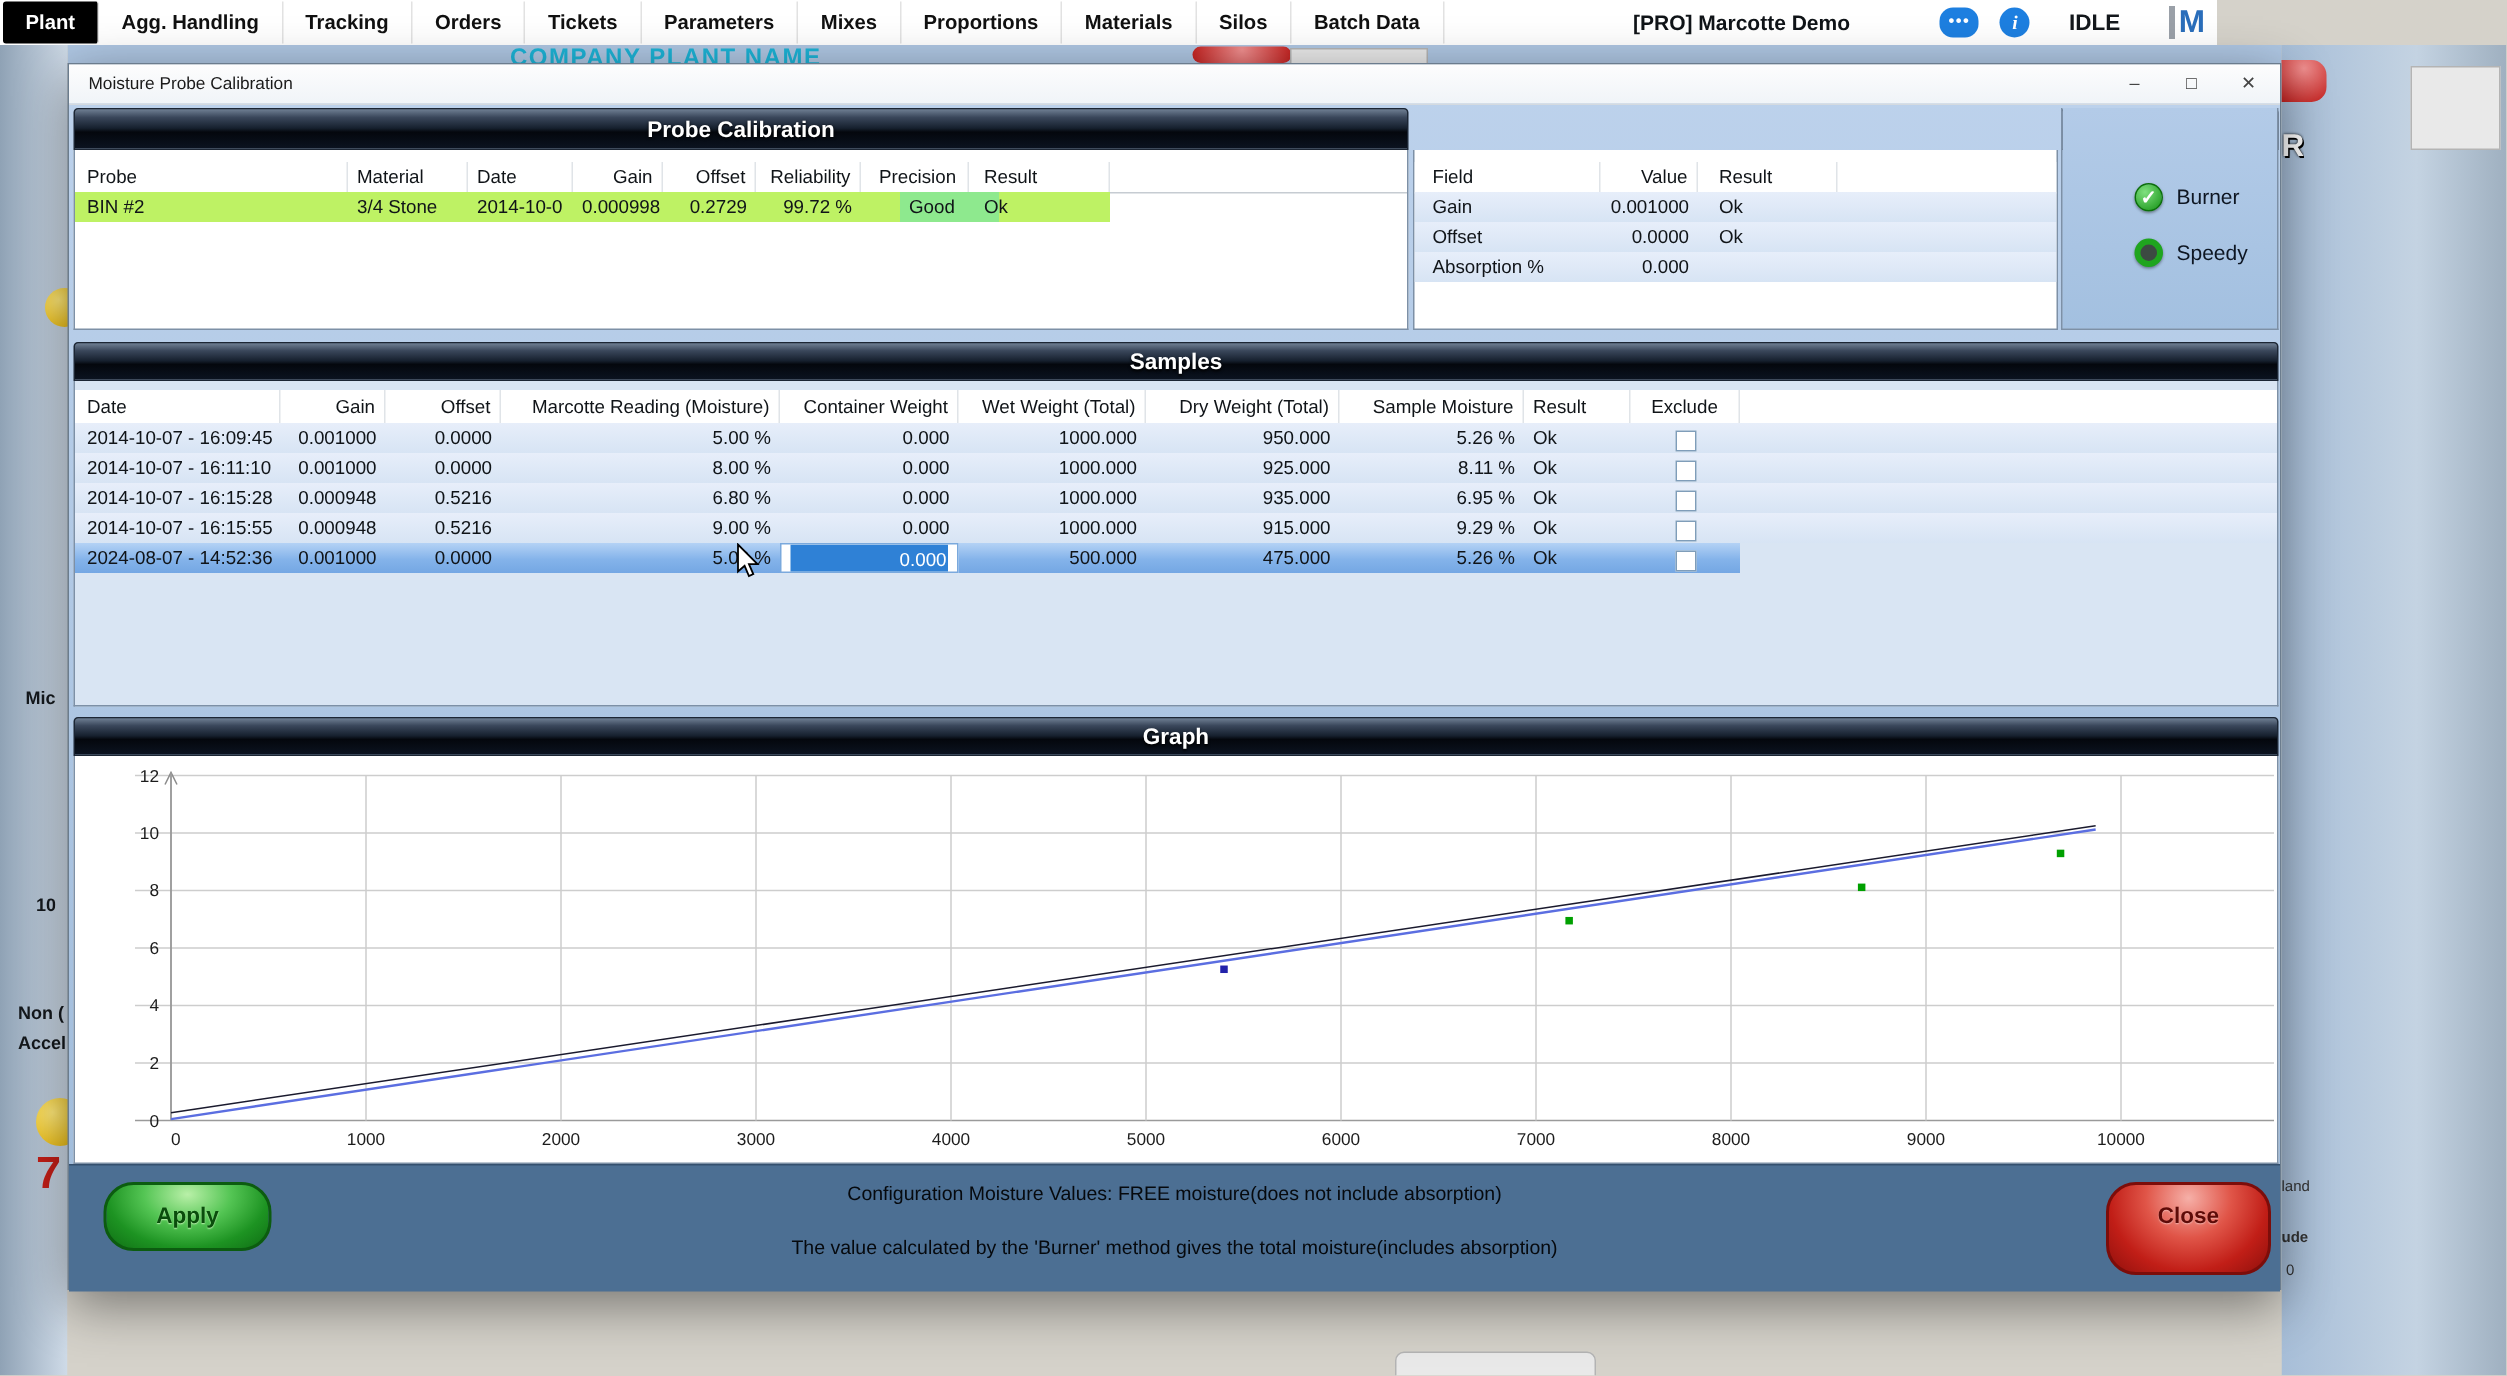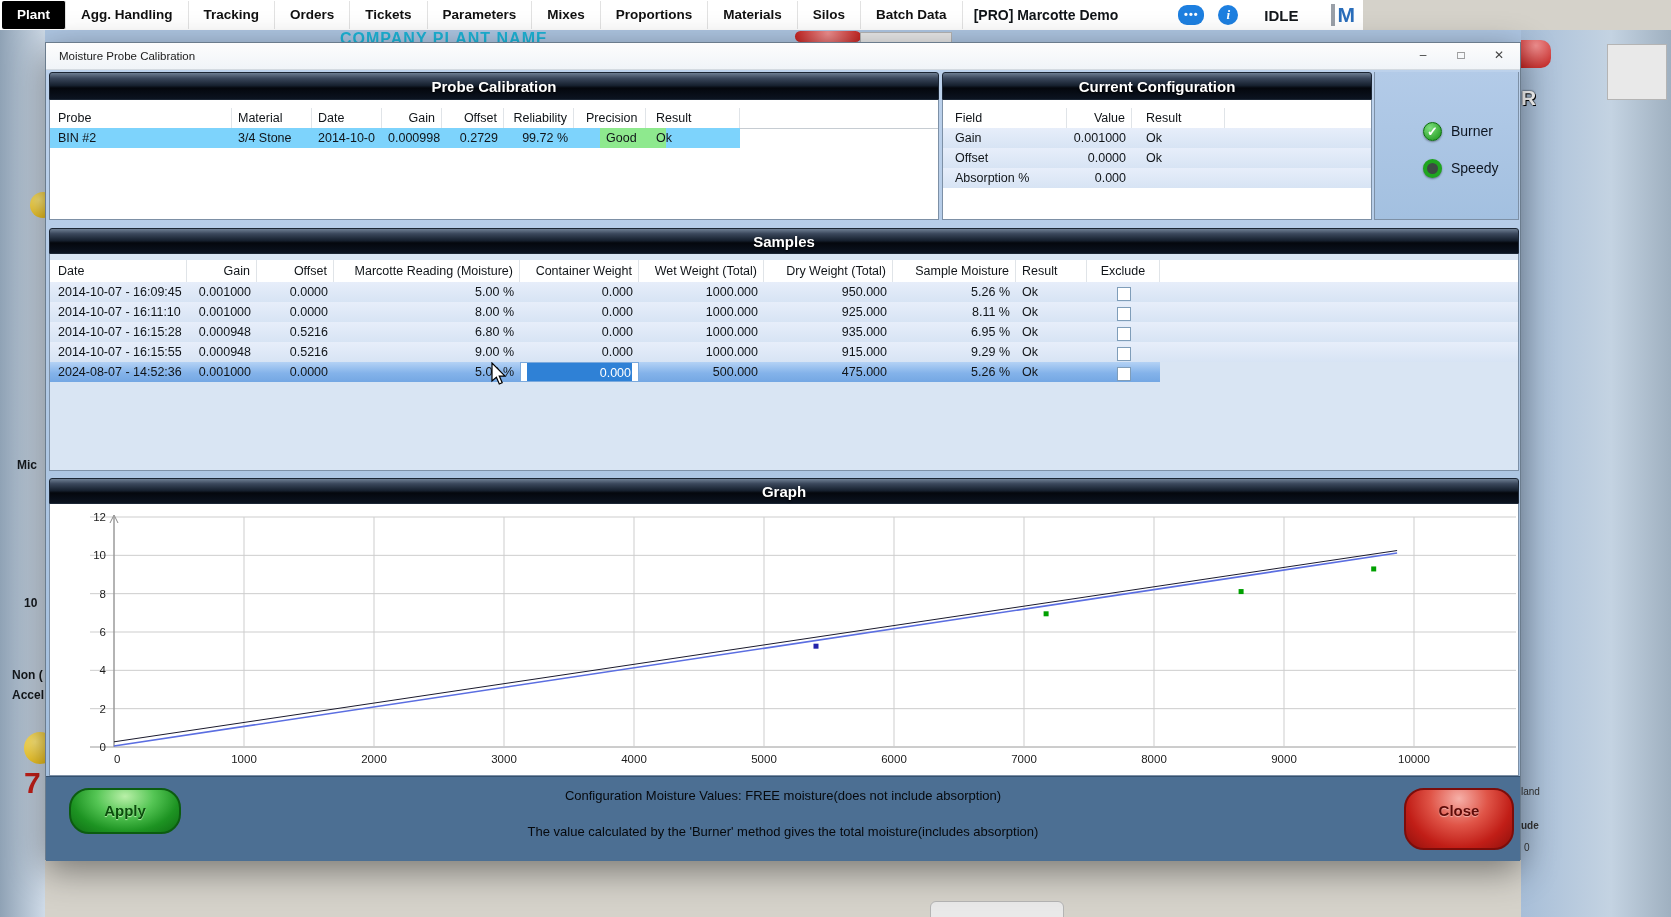--- a/index.html
+++ b/index.html
@@ -1,20 +1,20 @@
 <!DOCTYPE html>
 <html><head>
 <meta charset="utf-8">
 <style>
   html,body{margin:0;padding:0;background:#d5d2ca;font-family:"Liberation Sans",sans-serif;}
   .screen{position:relative;width:1671px;height:917px;overflow:hidden;background:#d5d2ca;}
   .abs{position:absolute;}
 
   
-  .menubar{left:0;top:0;width:1363px;height:30px;background:#fff;border-bottom:2px solid #c9ccd2;display:flex;align-items:flex-end;}
+  .menubar{left:0;top:0;width:1478px;height:30px;background:#fff;border-bottom:2px solid #c9ccd2;display:flex;align-items:flex-end;}
   .menu-items{display:flex;height:30px;align-items:center;}
   .menu-item{padding:0 15px;font-size:13.5px;font-weight:bold;color:#111;line-height:28px;border-right:1px solid #e2e2e2;cursor:default;white-space:nowrap;}
   .menu-item.active{background:#000;color:#fff;border-radius:2px;margin-left:2px;}
   .menubar-right{position:absolute;right:8px;top:0;height:30px;display:flex;align-items:center;gap:14px;}
   .profile-label{font-size:14px;font-weight:bold;color:#101418;margin-right:46px;}
   .chat-icon{width:26px;height:20px;background:#1d7fe0;border-radius:9px;color:#fff;font-size:11px;font-weight:bold;text-align:center;line-height:18px;letter-spacing:1px;}
   .info-icon{width:20px;height:20px;background:#1d7fe0;border-radius:50%;color:#fff;font-size:13px;font-weight:bold;text-align:center;line-height:20px;font-family:"Liberation Serif",serif;font-style:italic;}
   .status-label{font-size:15px;font-weight:bold;color:#14181c;margin:0 18px 0 12px;}
   .app-logo{font-size:21px;font-weight:bold;color:#2a6ebb;border-left:4px solid #9aa0a8;padding-left:3px;line-height:22px;}
 
@@ -40,21 +40,21 @@
   .panel-body{background:#fff;border:1px solid #7d90a6;border-top:none;box-sizing:border-box;overflow:hidden;}
   .panel-body.blue{background:linear-gradient(180deg,#b3cbe8,#a3c0e0);}
 
   
   .trow{position:absolute;left:0;width:100%;}
   .trow.thead{border-bottom:1px solid #c6ccd2;background:#fff;}
   .tcell{position:absolute;top:0;height:100%;font-size:12.5px;color:#101418;white-space:nowrap;overflow:hidden;box-sizing:border-box;padding:0 6px;}
   .thead .tcell{border-right:1px solid #e0e4e8;}
   .tcell.left{text-align:left;} .tcell.right{text-align:right;} .tcell.center{text-align:center;}
   .tcell.good{background:#8ee98e;}
-  .trow.probe-selected{background:#7dd3fc;}
+  .trow.probe-selected{background:#bef264;}
   .trow.palerow{background:linear-gradient(180deg,#e7eefa,#d7e4f4);}
   .trow.selected{background:linear-gradient(180deg,#b4d2f5 0%,#84b3ea 55%,#74a7e3 100%);}
   .checkbox{display:inline-block;width:12px;height:12px;background:#fff;border:1px solid #7f9db9;vertical-align:middle;margin-top:3px;}
   .edit-cell{background:#fff;border:1px solid #7aa9dd;}
   .edit-cell .sel{background:#2f81d6;color:#fff;padding:0 1px;}
 
   
   .method-option{position:absolute;left:48px;height:26px;display:flex;align-items:center;gap:9px;}
   .micon{width:19px;height:19px;border-radius:50%;box-sizing:border-box;text-align:center;font-size:13px;font-weight:bold;color:#fff;}
   .micon.sel{background:radial-gradient(circle at 35% 30%,#7fe07f,#149114);border:1px solid #0c6e0c;line-height:17px;box-shadow:0 1px 2px rgba(0,0,0,.4);}
@@ -155,21 +155,20 @@
           <div class="tcell left" style="left: 182px; width: 80px; line-height: 20px;">3/4 Stone</div>
           <div class="tcell left" style="left: 262px; width: 70px; line-height: 20px;">2014-10-0</div>
           <div class="tcell right" style="left: 332px; width: 60px; line-height: 20px;">0.000998</div>
           <div class="tcell right" style="left: 392px; width: 62px; line-height: 20px;">0.2729</div>
           <div class="tcell right" style="left: 454px; width: 70px; line-height: 20px;">99.72 %</div>
           <div class="tcell left good" style="left: 550px; width: 66px; line-height: 20px;">Good</div>
           <div class="tcell left" style="left: 600px; width: 90px; line-height: 20px;">Ok</div>
         </div>
       </div>
 
-    <div class="abs section-hdr" style="left:896px;top:29px;width:430px;height:28px;line-height:27px;">Current Configuration</div>
     <div class="abs panel-body" style="left:896px;top:57px;width:430px;height:120px;">
         <div class="trow thead" style="top: 8px; height: 20px;">
           <div class="tcell left" style="left: 6px; width: 118px; line-height: 20px;">Field</div>
           <div class="tcell right" style="left: 124px; width: 65px; line-height: 20px;">Value</div>
           <div class="tcell left" style="left: 197px; width: 85px; line-height: 20px;">Result</div>
         </div>
         <div class="trow palerow" style="top: 28px; height: 20px;">
           <div class="tcell left" style="left: 6px; width: 118px; line-height: 20px;">Gain</div>
           <div class="tcell right" style="left: 124px; width: 65px; line-height: 20px;">0.001000</div>
           <div class="tcell left" style="left: 197px; width: 85px; line-height: 20px;">Ok</div>

